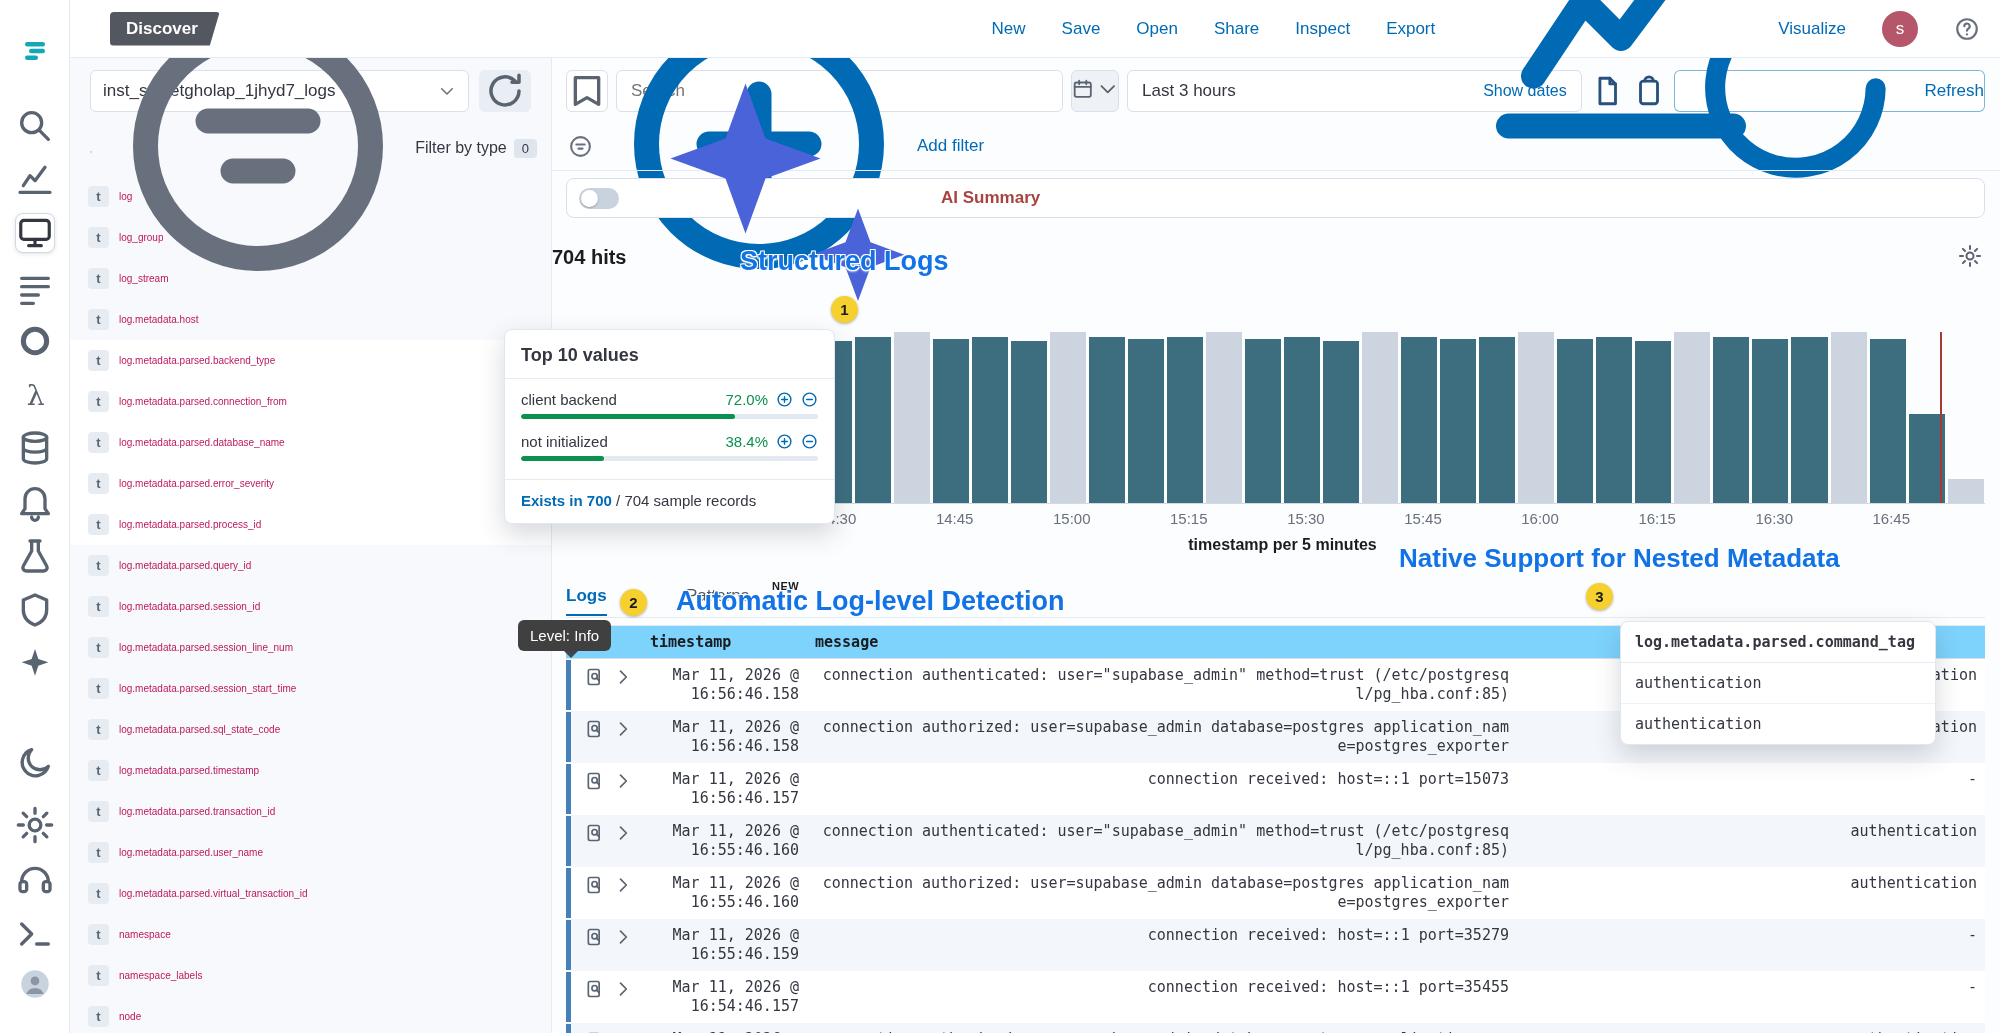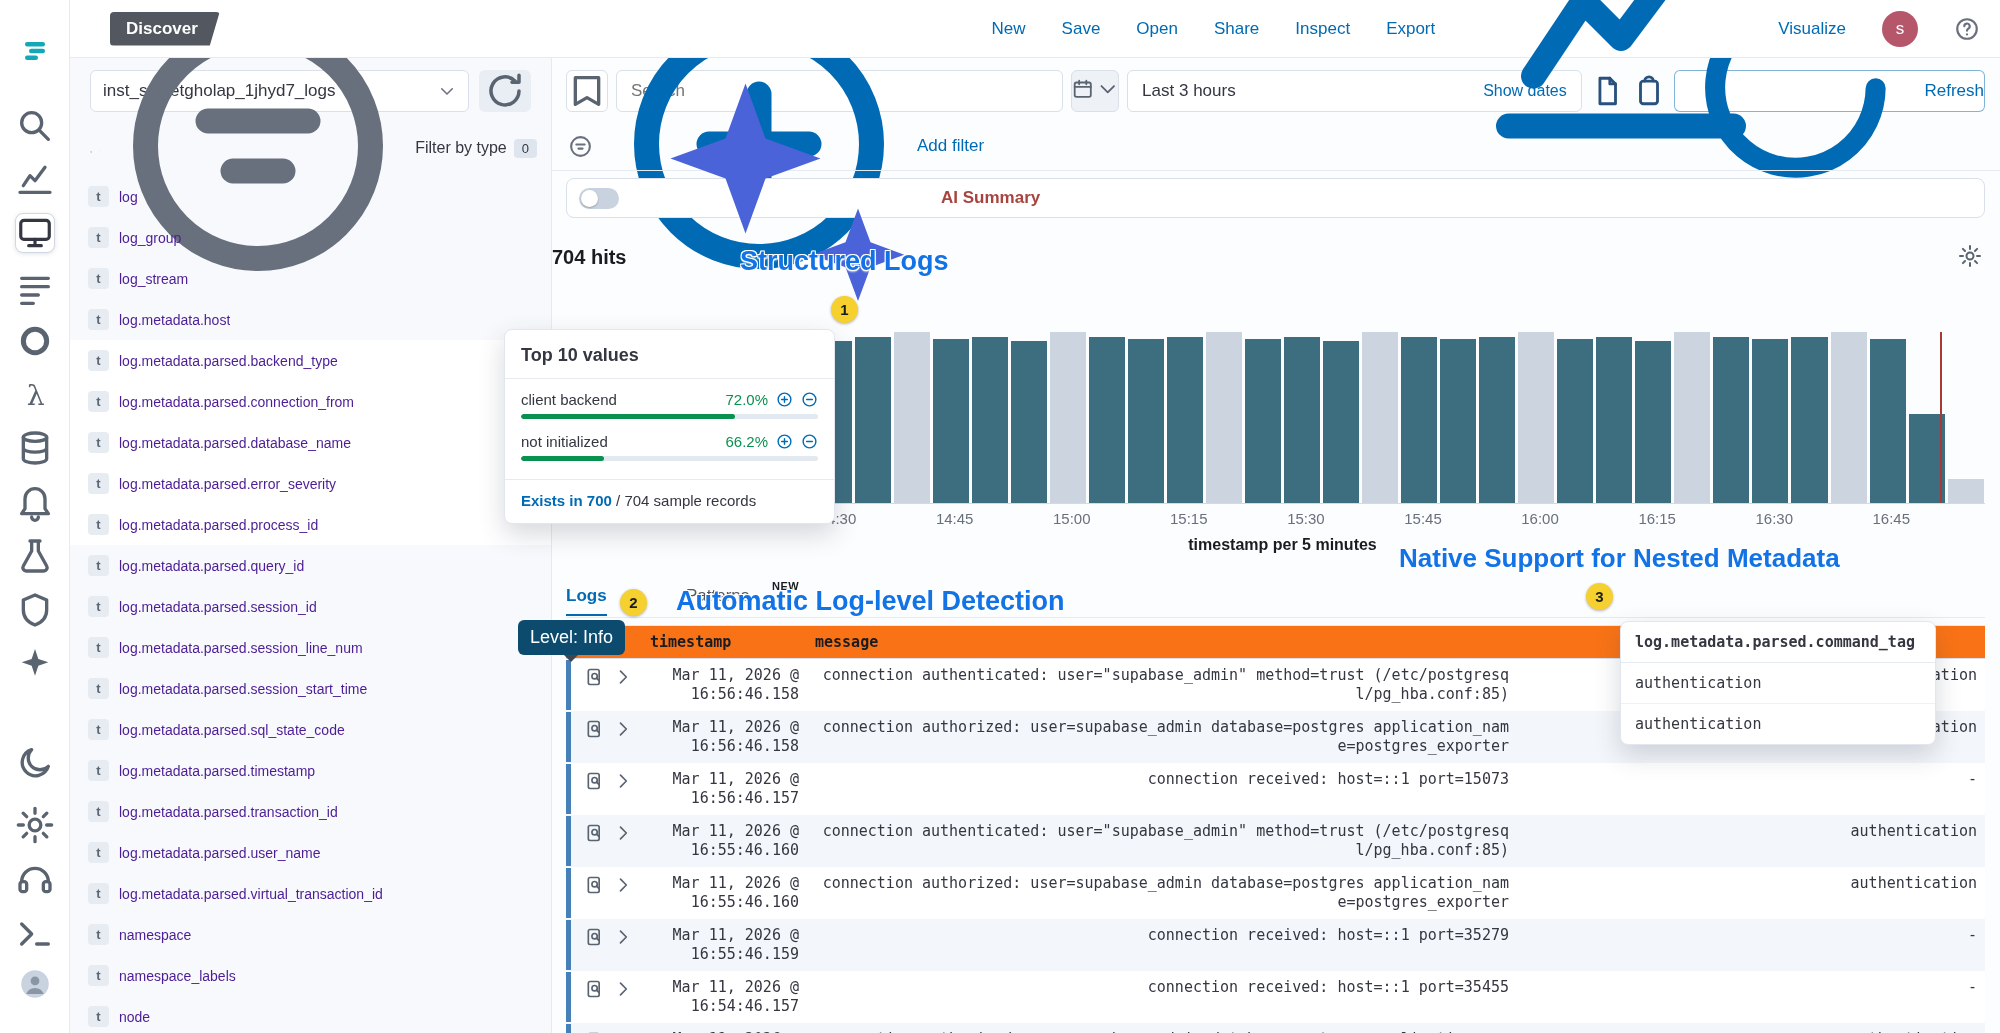--- a/index.html
+++ b/index.html
@@ -36,21 +36,21 @@
   .fieldsearch { flex:1; display:flex; align-items:center; gap:8px; color:#69707d; }
   .fieldsearch svg { width:17px; height:17px; flex:none; }
   .fieldsearch input { border:none; outline:none; background:transparent; font-size:16px; color:#343741; width:100%; font-family:"Liberation Sans",sans-serif; }
   .filter-type { display:flex; align-items:center; gap:7px; color:#343741; font-size:16px; cursor:pointer; white-space:nowrap; }
   .filter-type svg { width:19px; height:19px; color:#69707d; }
   .count-badge { background:#dfe5ee; border-radius:4px; font-size:13px; padding:2px 8px; color:#343741; }
   .field-list { position:absolute; top:118px; left:0; right:0; bottom:0; overflow:hidden; }
   .field-row { display:flex; align-items:center; height:41px; padding:0 10px 0 18px; gap:10px; cursor:pointer; }
   .field-row.elevated { background:#fff; }
   .type-badge { width:21px; height:21px; border-radius:4px; background:#e7ecf3; color:#5c6673; font-size:13px; font-weight:700; display:flex; align-items:center; justify-content:center; flex:none; }
-  .field-label { font-size:14px; color:#4c1d95; white-space:nowrap; overflow:hidden; text-overflow:ellipsis; }
+  .field-label { font-size:10px; color:#be185d; white-space:nowrap; overflow:hidden; text-overflow:ellipsis; }
 
   
   .main { position:absolute; left:552px; top:58px; width:1448px; bottom:0; background:#fcfdfe; }
   .qbar { position:absolute; top:12px; left:14px; right:15px; height:42px; display:flex; gap:8px; }
   .sq-btn { width:42px; height:42px; background:#fff; border:1px solid #d9e0ea; border-radius:6px; display:flex; align-items:center; justify-content:center; color:#5a6370; cursor:pointer; flex:none; }
   .sq-btn svg { width:19px; height:19px; }
   .search-input { width:527px; height:42px; background:#fff; border:1px solid #d9e0ea; border-radius:6px; padding:0 14px; font-size:17px; color:#343741; outline:none; font-family:"Liberation Sans",sans-serif; }
   .cal-btn { width:48px; height:42px; background:#eef1f6; border:1px solid #d9e0ea; border-radius:6px; display:flex; align-items:center; justify-content:center; gap:3px; color:#5a6370; cursor:pointer; flex:none; }
   .cal-btn svg { width:17px; height:17px; }
   .cal-btn .chev svg{ width:12px; height:12px; }
@@ -94,21 +94,21 @@
 
   
   .tabs { position:absolute; top:528px; left:14px; right:15px; height:32px; border-bottom:1px solid #e6ebf2; }
   .tab { position:absolute; top:0; font-size:17px; cursor:pointer; padding-bottom:8px; }
   .tab.active { left:0; color:var(--accent); font-weight:600; border-bottom:2px solid var(--accent); }
   .tab.secondary { left:120px; color:#53575e; }
   .new-badge { position:absolute; left:206px; top:-6px; font-size:11px; font-weight:700; letter-spacing:.5px; color:#1a1c21; }
 
   
   .table { position:absolute; top:567px; left:14px; right:15px; bottom:0; }
-  .thead { display:flex; height:34px; align-items:center; background:#f97316; border-top:1px solid #e6ebf2; border-bottom:1px solid #d9e0ea; font-weight:700; font-size:15px; color:#1a1c21; }
+  .thead { display:flex; height:34px; align-items:center; background:#7dd3fc; border-top:1px solid #e6ebf2; border-bottom:1px solid #d9e0ea; font-weight:700; font-size:15px; color:#1a1c21; }
   .col-ctl { width:76px; flex:none; }
   .col-ts { width:165px; flex:none; padding:0 8px; }
   .col-msg { width:710px; flex:none; padding:0 8px; }
   .col-tag { flex:1; padding:0 8px; }
   .log-row { display:flex; align-items:stretch; background:#fff;text-align:right; }
   .log-row.striped { background:#f3f6fa; }
   .level-bar { width:5px; background:var(--level-blue); margin:1px 0; flex:none; }
   .row-controls { width:71px; flex:none; display:flex; gap:8px; padding:8px 0 0 14px; color:#5a6370; }
   .row-controls .row-icon { width:20px; height:20px; cursor:pointer; }
   .row-controls svg { width:19px; height:19px; }
@@ -128,21 +128,21 @@
   .t10-track { height:5px; background:#e3e9f0; border-radius:3px; margin:6px 0 14px; overflow:hidden; }
   .t10-fill { height:100%; background:var(--green); border-radius:3px; }
   .top10-foot { border-top:1px solid #e6ebf2; padding:12px 16px 14px; font-size:15px; color:#343741; }
   .top10-foot .link { color:var(--accent); font-weight:700; cursor:pointer; }
 
   .cmd-pop { position:absolute; left:1620px; top:621px; width:316px; background:#fff; border:1px solid #e2e7ef; border-radius:8px; box-shadow:0 10px 26px rgba(50,60,80,.20); z-index:34; overflow:hidden; }
   .cmd-header { font-size:15px; font-weight:700; padding:11px 14px; border-bottom:1px solid #e6ebf2; }
   .cmd-cell { font-size:15px; padding:11px 14px; border-bottom:1px solid #eef2f7; }
   .cmd-cell:last-child { border-bottom:none; }
 
-  .level-tooltip { position:absolute; left:518px; top:620px; z-index:36; background:#0c4a6e; color:#fff; font-size:18px; padding:7px 12px; border-radius:6px; white-space:nowrap; }
+  .level-tooltip { position:absolute; left:518px; top:620px; z-index:36; background:#404040; color:#fff; font-size:15px; padding:7px 12px; border-radius:6px; white-space:nowrap; }
   .level-tooltip::after { content:""; position:absolute; bottom:-7px; left:46px; border:7px solid transparent; border-top-color:#3f4551; border-bottom:0; }
 
   .ann { position:absolute; z-index:40; font-size:27px; font-weight:700; color:var(--annotation-blue); white-space:nowrap;
          text-shadow:-1px -1px 0 #fff, 1px -1px 0 #fff, -1px 1px 0 #fff, 1px 1px 0 #fff, 0 2px 2px rgba(255,255,255,.8); }
   .num { position:absolute; z-index:41; width:27px; height:27px; border-radius:50%; background:var(--badge-yellow); color:#1a1c21; font-weight:700; font-size:15px; display:flex; align-items:center; justify-content:center; box-shadow:0 1px 3px rgba(0,0,0,.3); }
 </style>
 </head>
 <body>
 
 <div id="app">
@@ -684,21 +684,21 @@
           <span class="pm"><svg viewBox="0 0 24 24" fill="none" stroke="currentColor" stroke-width="2" stroke-linecap="round" stroke-linejoin="round" style="width:100%;height:100%">
               <circle cx="12" cy="12" r="9"></circle>
               <path d="M8 12h8"></path>
             </svg></span>
         </div>
         <div class="t10-track">
           <div class="t10-fill" style="width: 72%;"></div>
         </div>
         <div class="t10-head">
           <span>not initialized</span>
-          <span class="pct">66.2%</span>
+          <span class="pct">38.4%</span>
           <span class="pm"><svg viewBox="0 0 24 24" fill="none" stroke="currentColor" stroke-width="2" stroke-linecap="round" stroke-linejoin="round" style="width:100%;height:100%">
               <circle cx="12" cy="12" r="9"></circle>
               <path d="M12 8v8M8 12h8"></path>
             </svg></span>
           <span class="pm"><svg viewBox="0 0 24 24" fill="none" stroke="currentColor" stroke-width="2" stroke-linecap="round" stroke-linejoin="round" style="width:100%;height:100%">
               <circle cx="12" cy="12" r="9"></circle>
               <path d="M8 12h8"></path>
             </svg></span>
         </div>
         <div class="t10-track">

